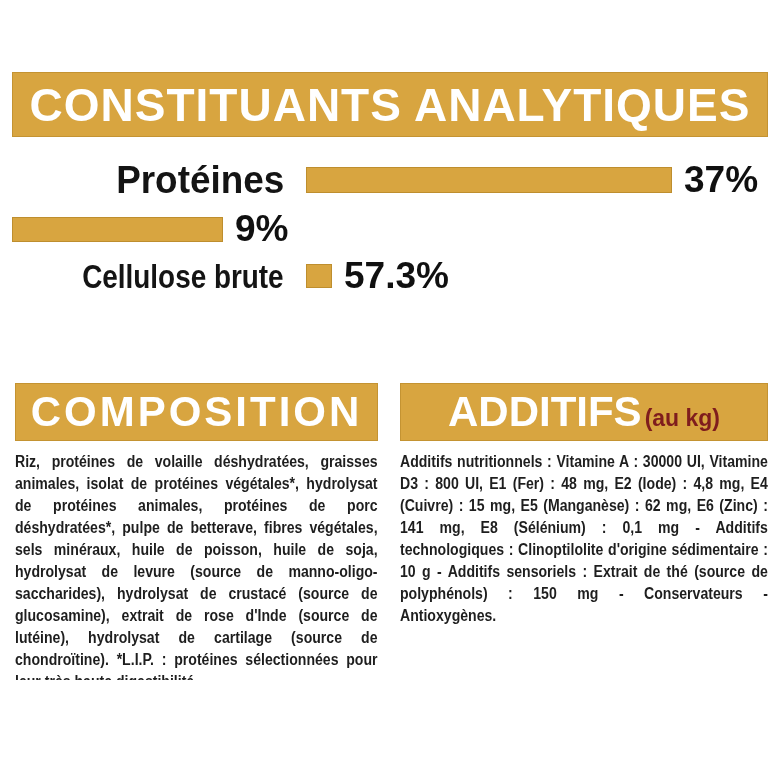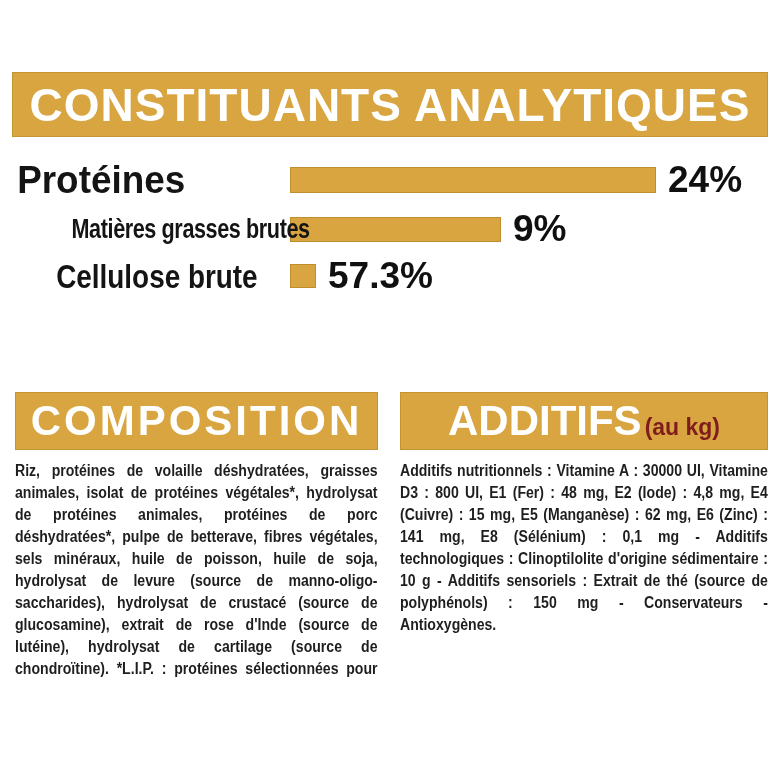--- a/index.html
+++ b/index.html
@@ -14,29 +14,29 @@
     box-shadow:inset 0 0 0 1px rgba(160,115,25,.35);
   }
   .banner-top{position:absolute;left:12px;top:72px;width:756px;height:65px;}
   .banner-top .t{
     color:#fff;font-weight:bold;font-size:46px;letter-spacing:1px;white-space:nowrap;
   }
   
   .chart{position:absolute;left:12px;top:160px;width:756px;display:flex;flex-direction:column;gap:12px;}
   .crow{display:flex;align-items:center;}
   .r0{height:40px;} .r1{height:34px;} .r2{height:36px;}
-  .clabel{width:272px;padding-right:6px;white-space:nowrap;color:#141414;font-weight:bold;}
+  .clabel{width:272px;padding-right:22px;text-align:right;white-space:nowrap;color:#141414;font-weight:bold;}
   .lt{display:inline-block;transform-origin:right center;}
   .lt0{font-size:38px;transform:scaleX(.97);}
   .lt1{font-size:27px;transform:scaleX(.8);letter-spacing:-.5px;}
   .lt2{font-size:34px;transform:scaleX(.82);}
   .cbar{background:var(--gold,#D8A540);box-shadow:inset 0 0 0 1px rgba(160,115,25,.45);}
   .cval{margin-left:12px;font-weight:bold;font-size:37px;color:#101010;white-space:nowrap;}
   
-  .columns{position:absolute;left:15px;top:392px;width:753px;display:flex;gap:22px;}
+  .columns{position:absolute;left:15px;top:383px;width:753px;display:flex;gap:22px;}
   .col-left{flex:0 0 363px;width:363px;}
   .col-right{flex:0 0 368px;width:368px;}
   .banner-small{height:58px;gap:9px;}
   .banner-small .t{color:#fff;font-weight:bold;font-size:42px;white-space:nowrap;}
   .ls3{letter-spacing:3px;}
   .suffix{color:#7f1d1d;font-weight:bold;font-size:23px;white-space:nowrap;}
   .banner-small{align-items:center;}
   .banner-addi{justify-content:center;display:flex;}
   .bline{display:flex;align-items:baseline;gap:3px;}
   .body{
@@ -61,24 +61,23 @@
 <div class="canvas">
 
   <div class="banner banner-top">
     <span class="t">CONSTITUANTS ANALYTIQUES</span>
   </div>
 
   <div class="chart" id="chart">
       <div class="crow r0">
         <div class="clabel"><span class="lt lt0">Protéines</span></div>
         <div class="cbar" style="width: 366px; height: 26px; background: rgb(216, 165, 64);"></div>
-        <div class="cval">24%</div>
+        <div class="cval">37%</div>
       </div>
       <div class="crow r1">
-        <div class="clabel"><span class="lt lt1">Matières grasses brutes</span></div>
         <div class="cbar" style="width: 211px; height: 25px; background: rgb(216, 165, 64);"></div>
         <div class="cval">9%</div>
       </div>
       <div class="crow r2">
         <div class="clabel"><span class="lt lt2">Cellulose brute</span></div>
         <div class="cbar" style="width: 26px; height: 24px; background: rgb(216, 165, 64);"></div>
         <div class="cval">57.3%</div>
       </div>
     </div>
 

